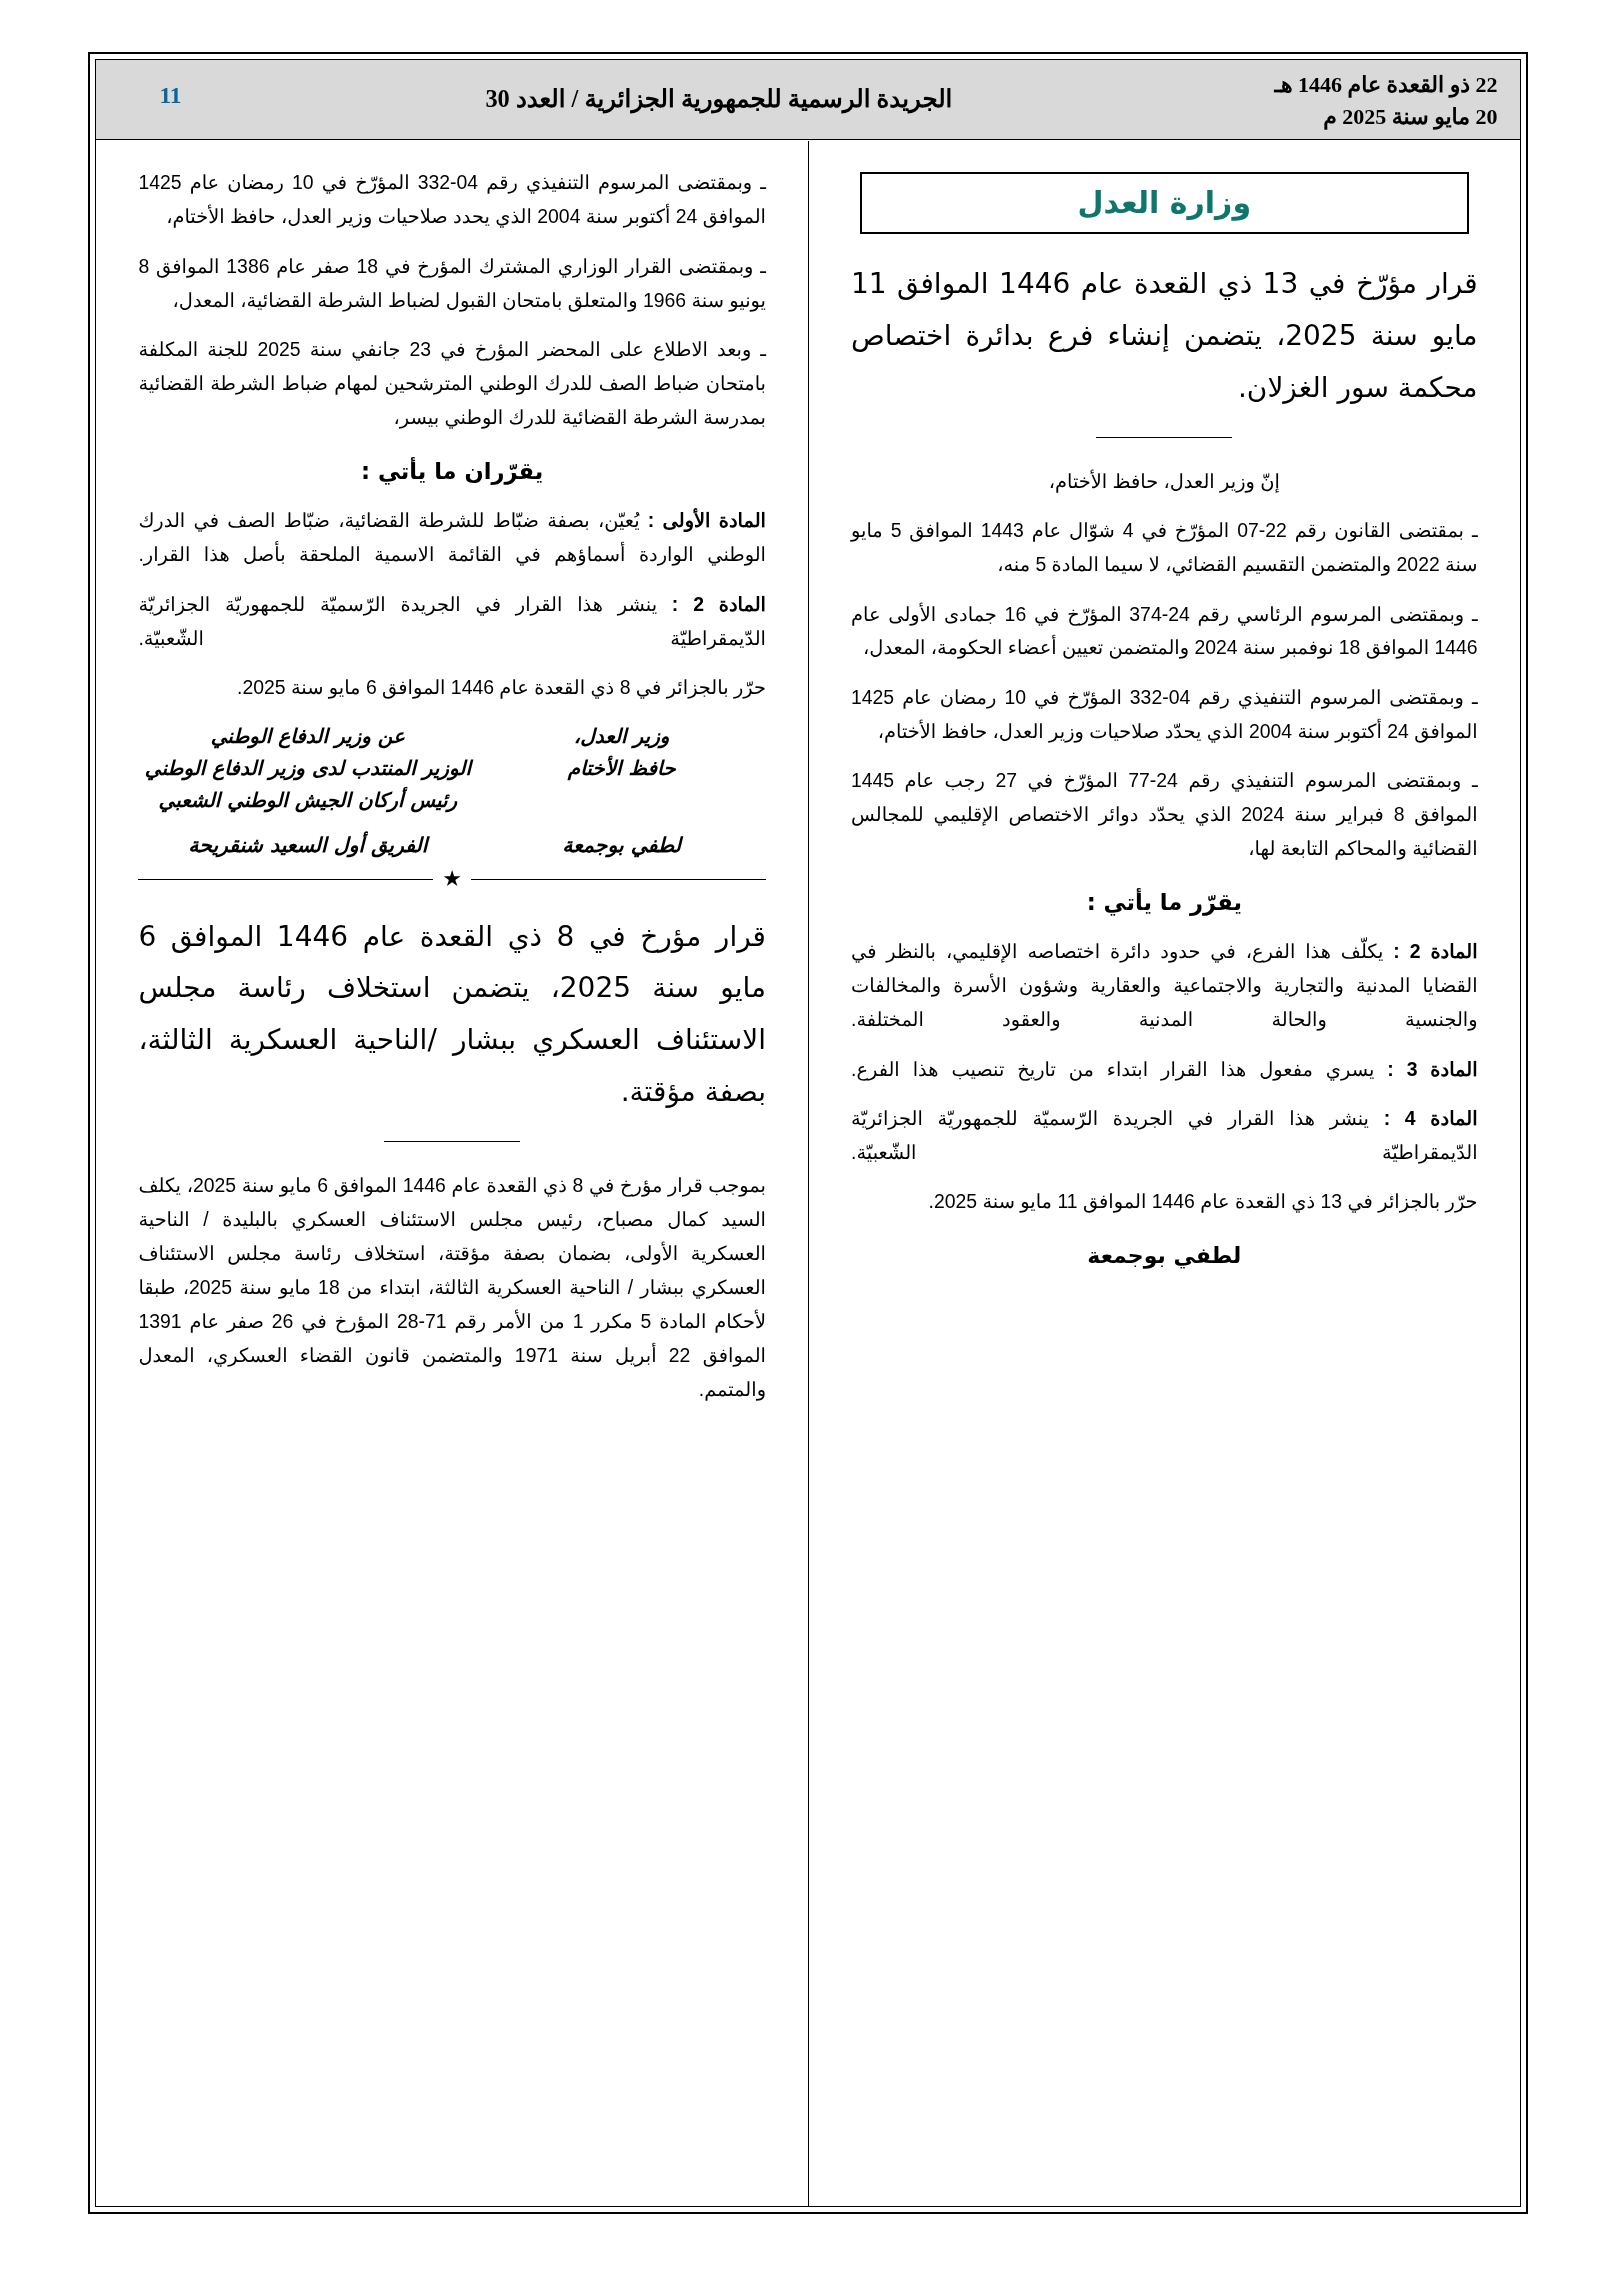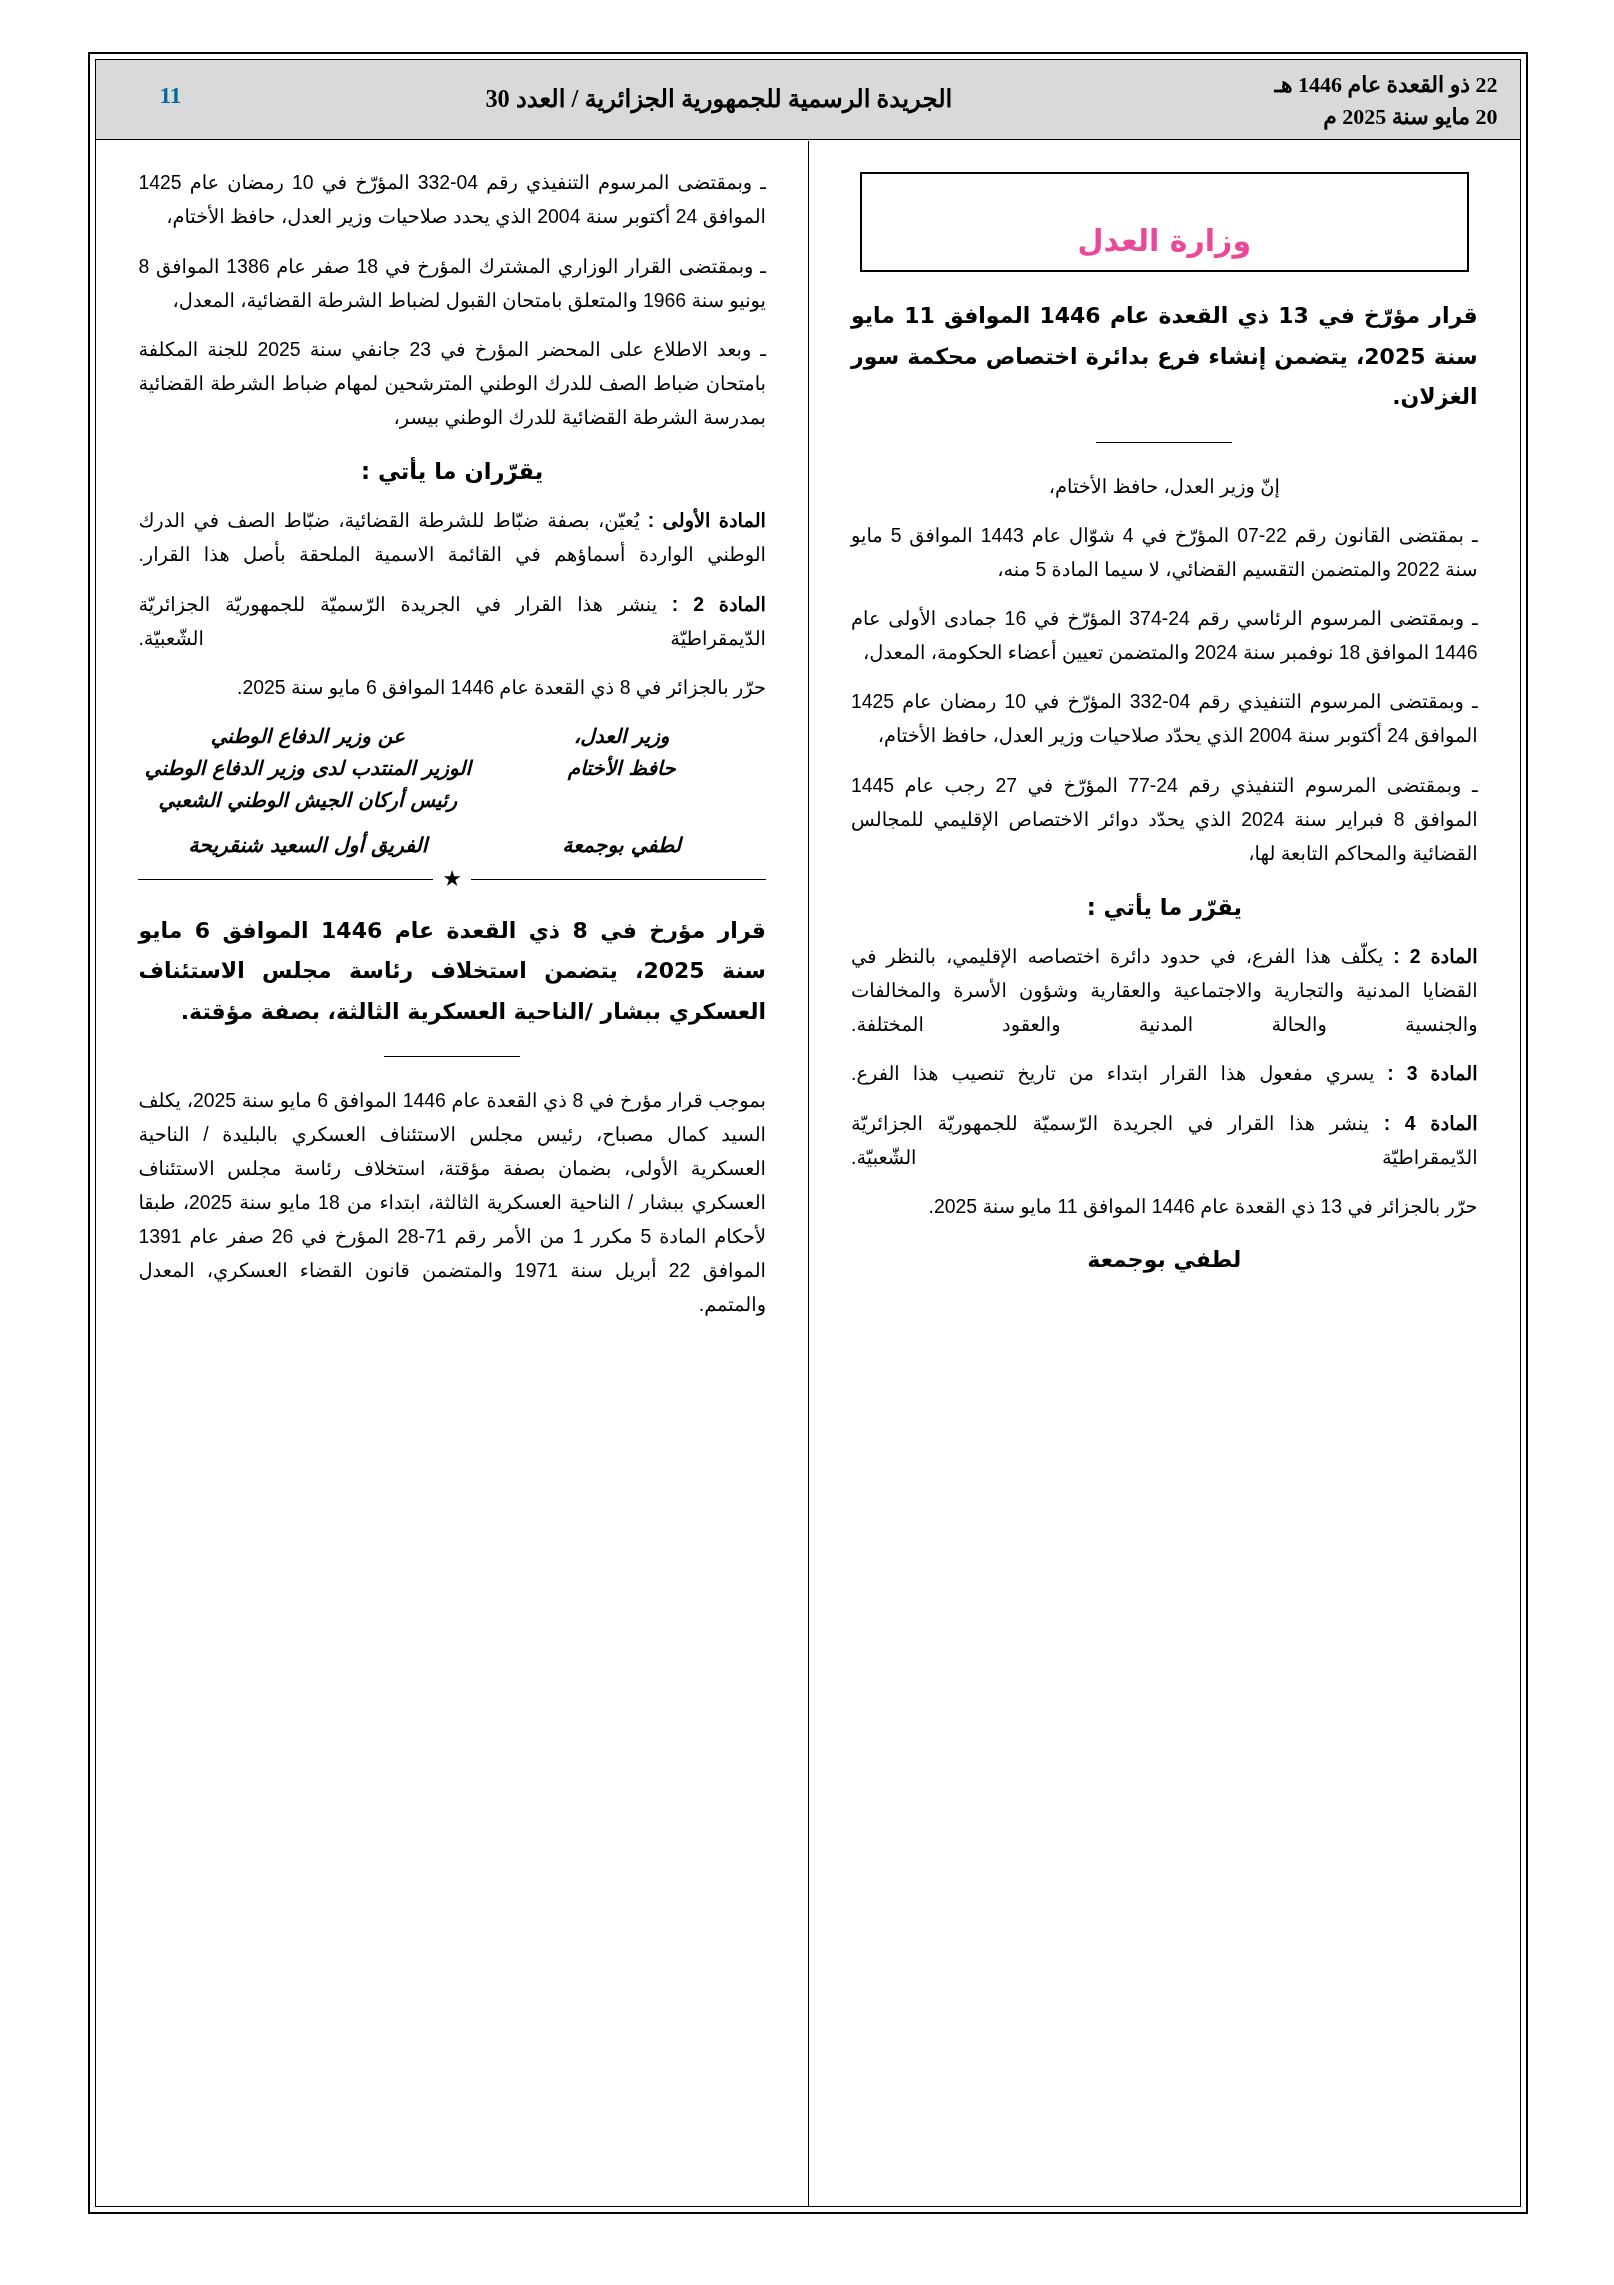--- a/index.html
+++ b/index.html
@@ -123,27 +123,26 @@
     border: 2.7px solid #000;
     padding: 11px 9px 12.7px 9px;
     margin: 5.4px 9px 23.5px 9px;
     text-align: center;
   }
   .ministry-box .t {
     font-family: "DejaVu Sans", "Liberation Sans", sans-serif;
     font-weight: bold;
     font-size: 30px;
     letter-spacing: 0.9px;
-    color: #ec4899;
-    margin-top: 38px;
+    color: #0f766e;
   }
   .decree-title {
     font-family: "DejaVu Sans", "Liberation Sans", sans-serif;
-    font-weight: bold;
-    font-size: 22px;
+    font-weight: normal;
+    font-size: 28px;
     line-height: 1.85;
     text-align: justify;
     text-align-last: right;
     margin: 0 0 23.5px 0;
     color: #000;
   }
   .sep-line {
     width: 136px;
     height: 0;
     border-top: 1.8px solid #000;

